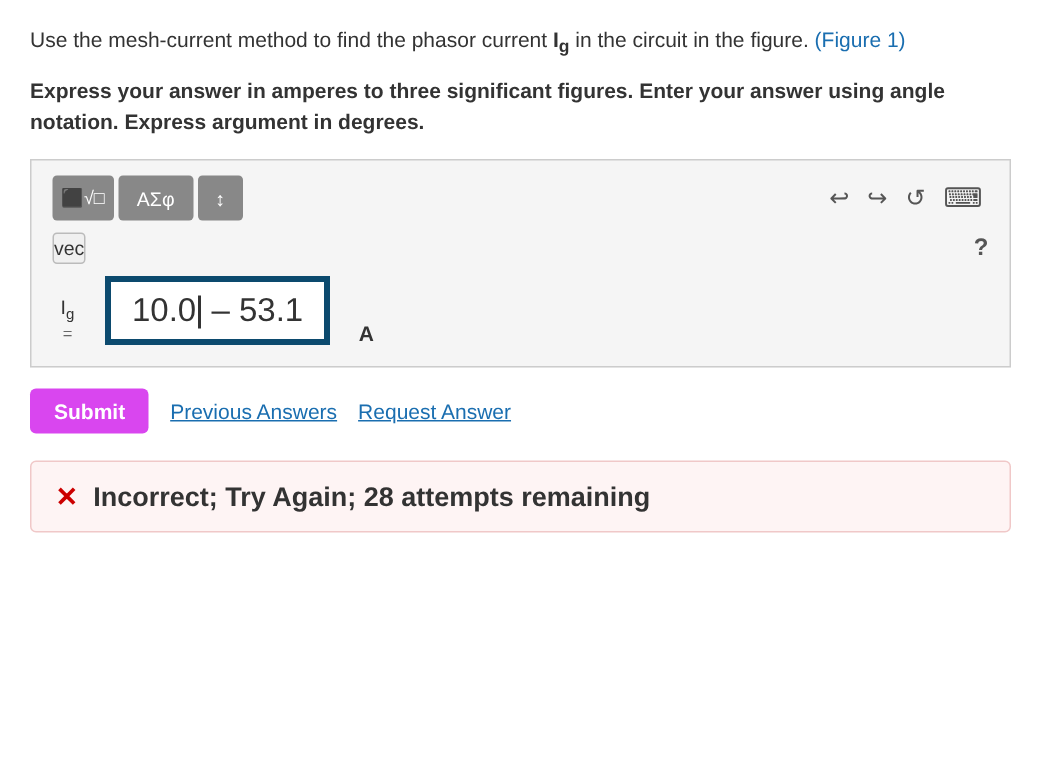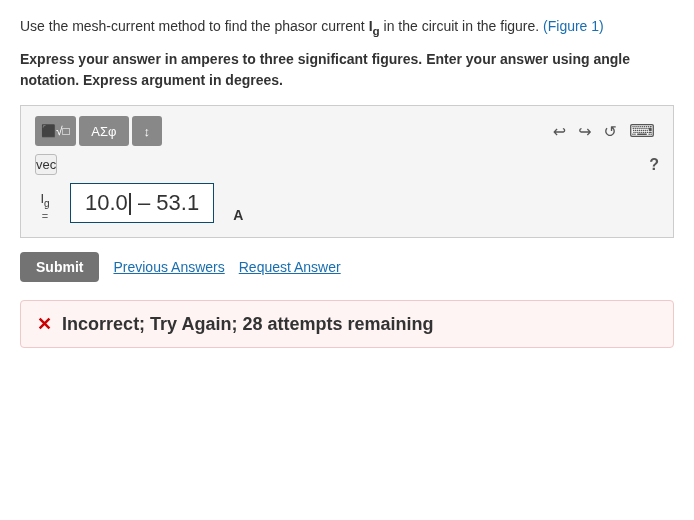--- a/index.html
+++ b/index.html
@@ -118,21 +118,21 @@
       color: #555;
       cursor: pointer;
       font-weight: bold;
     }
 
     .input-row {
       display: flex;
       align-items: center;
       gap: 10px;
       background: #fff;
-      border: 1px solid #0c4a6e;
+      border: 4px solid #0c4a6e;
       padding: 6px 10px;
       margin: 0 -2px;
     }
 
     .ig-label {
       font-size: 13px;
       line-height: 1.2;
       min-width: 20px;
       text-align: center;
     }
@@ -158,21 +158,21 @@
 
     .bottom-row {
       display: flex;
       align-items: center;
       gap: 14px;
       margin-top: 14px;
       padding-bottom: 4px;
     }
 
     .submit-btn {
-      background: #737373;
+      background: #d946ef;
       color: #fff;
       border: none;
       border-radius: 4px;
       padding: 7px 16px;
       font-size: 14px;
       cursor: pointer;
       font-weight: bold;
     }
 
     .link-btn {

